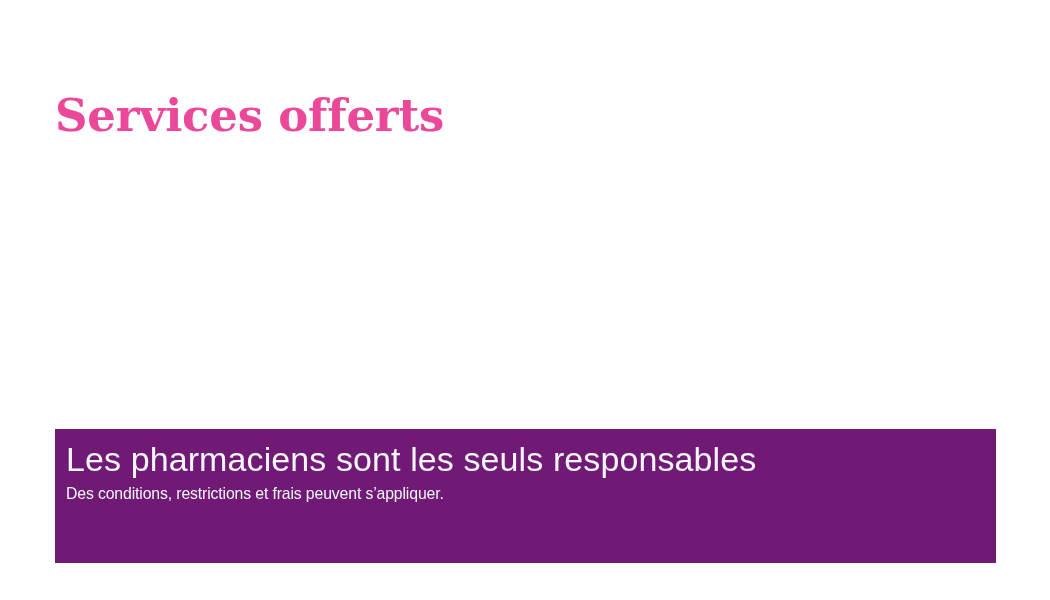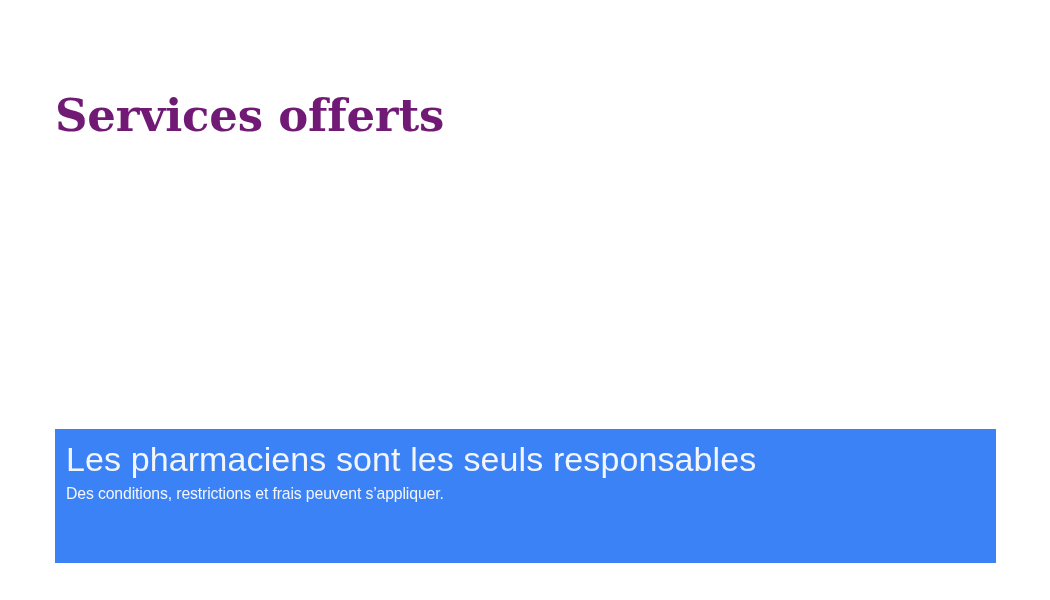--- a/index.html
+++ b/index.html
@@ -21,37 +21,37 @@
   }
   #slide-title {
     position: absolute;
     left: 55px;
     top: 60px;
     font-family: "DejaVu Serif", "Liberation Serif", serif;
     font-weight: bold;
     font-size: 45px;
     line-height: 52px;
     letter-spacing: -0.2px;
-    color: #701a75;
+    color: #ec4899;
     white-space: nowrap;
   }
   #content-area {
     position: absolute;
     left: 55px;
     top: 135px;
     width: 941px;
     height: 285px;
   }
   #notice-banner {
     position: absolute;
     left: 55px;
     top: 429px;
     width: 941px;
     height: 134px;
-    background: #3b82f6;
+    background: #701a75;
     box-sizing: border-box;
     padding: 9px 24px 6px 11px;
   }
   .banner-headline {
     color: #f2f5fa;
     font-family: "Liberation Sans", sans-serif;
     font-weight: 300;
     font-size: 34px;
     line-height: 42px;
     letter-spacing: 0.1px;

